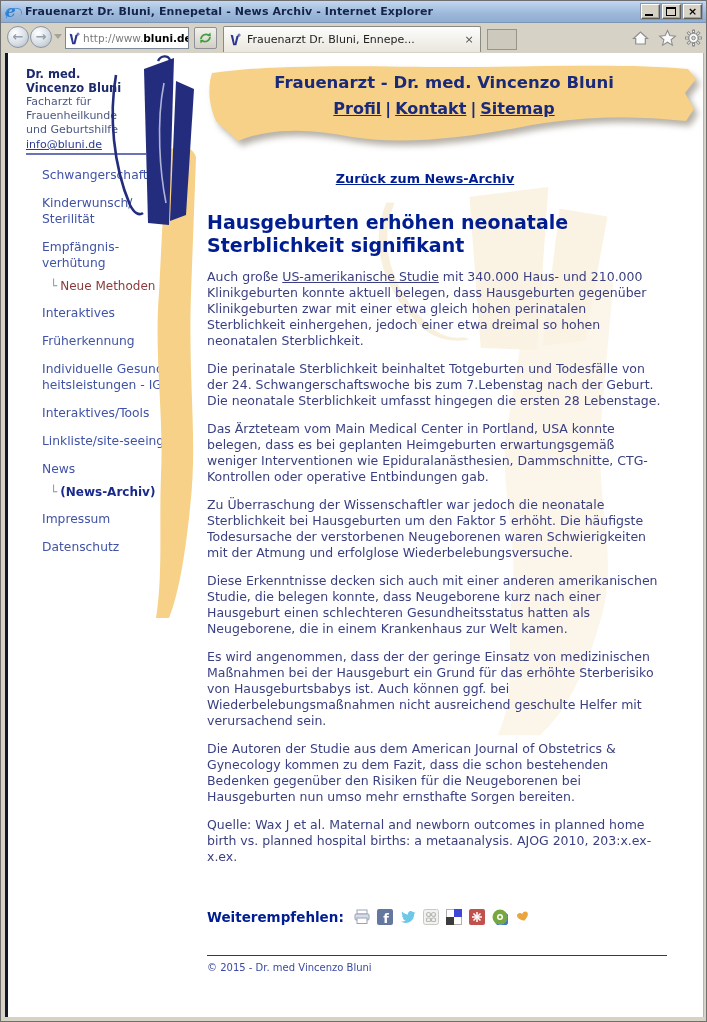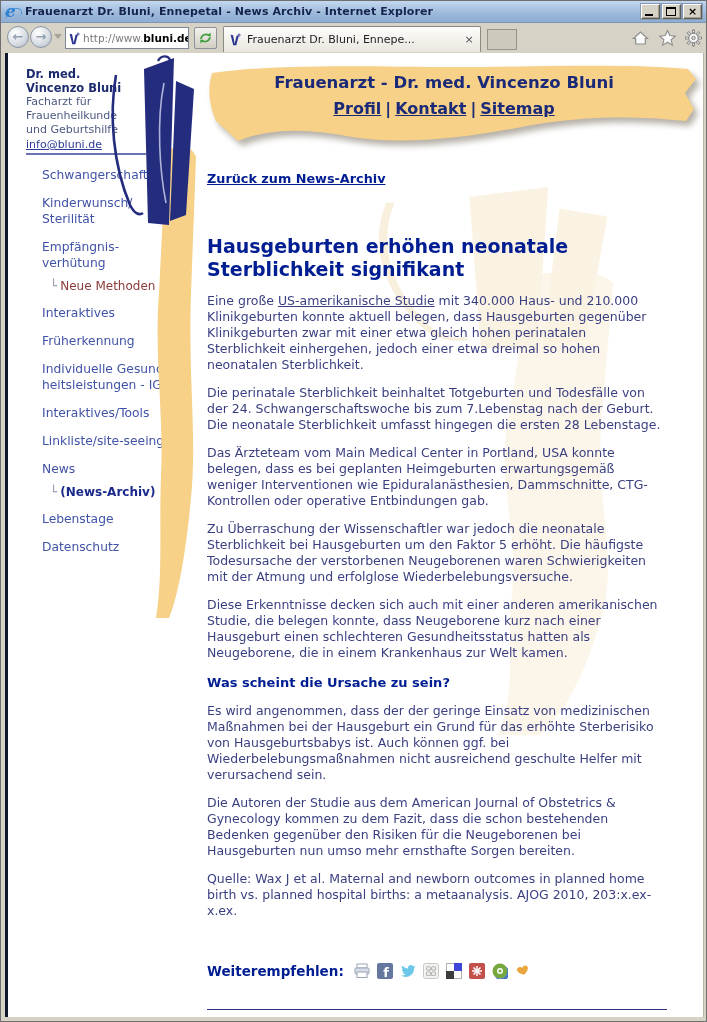--- a/index.html
+++ b/index.html
@@ -83,23 +83,23 @@
   .banner-links { position:absolute; left:0; top:40px; width:480px; text-align:center; font-size:16px;
     font-weight:bold; color:#1b2a78; }
   .banner-links a { color:#1b2a78; text-decoration:underline; cursor:pointer; }
   .banner-links .sep { text-decoration:none; margin:0 4px; cursor:default; }
 
   
   .watermark { position:absolute; left:360px; top:130px; width:310px; height:560px; opacity:.5; pointer-events:none; }
 
   
   .article { position:absolute; left:199px; top:118px; width:460px; color:#3a3f80; font-size:12.5px; line-height:16px; }
-  .backlink-row { text-align:left; padding-right:24px; }
+  .backlink-row { text-align:center; padding-right:24px; }
   .backlink { font-size:12.8px; font-weight:bold; color:#001d91; text-decoration:underline; cursor:pointer; }
-  h1.headline { margin-top:48px; font-size:19px; line-height:23px; color:#001d91; font-weight:bold; }
+  h1.headline { margin-top:24px; font-size:19px; line-height:23px; color:#001d91; font-weight:bold; }
   .article p { margin-top:12px; }
   .inline-link { text-decoration:underline; cursor:pointer; color:#3a3f80; }
   .subhead { margin-top:14px; font-size:13px; font-weight:bold; color:#001d91; }
 
   
   .share { margin-top:44px; display:flex; align-items:center; gap:7px; }
   .share-label { font-size:13.5px; font-weight:bold; color:#001d91; margin-right:3px; }
   .share .sico { width:16px; height:16px; cursor:pointer; }
   .foot-rule { margin-top:30px; border:none; border-top:1px solid #2a3580; width:100%; }
   .copyright { margin-top:4px; font-size:10px; color:#3a49a0; }
@@ -223,21 +223,21 @@
 verhütung</div>
       <div class="nav-sub"><span class="branch">└</span><span class="sub-red">Neue Methoden</span></div>
       <div class="nav-item">Interaktives</div>
       <div class="nav-item">Früherkennung</div>
       <div class="nav-item">Individuelle Gesund-
 heitsleistungen - IGEL</div>
       <div class="nav-item">Interaktives/Tools</div>
       <div class="nav-item">Linkliste/site-seeing</div>
       <div class="nav-item">News</div>
       <div class="nav-sub"><span class="branch">└</span><span class="sub-current">(News-Archiv)</span></div>
-      <div class="nav-item">Lebenstage</div>
+      <div class="nav-item">Impressum</div>
       <div class="nav-item">Datenschutz</div>
     </div>
 
     <svg class="logo-zone" viewBox="0 0 116 580">
       <path d="M60 100 C70 90 86 92 90 104 L85 240 C82 335 92 385 84 455 C78 515 70 548 63 565 L50 565 C57 522 53 472 55 422 C58 362 48 302 53 240 Z" fill="#f6d187"></path>
       <path d="M10 22 C3 62 7 112 24 152 C28 160 33 163 37 160" fill="none" stroke="#242c7e" stroke-width="2.6"></path>
       <path d="M38 16 L68 5 L63 172 L42 170 Z" fill="#242c7e"></path>
       <path d="M70 28 L88 36 L80 162 L64 168 Z" fill="#242c7e"></path>
       <path d="M52 8 C55 2 62 2 64 7 C66 11 62 13 58 11" fill="none" stroke="#242c7e" stroke-width="2.4"></path>
       <path d="M58 30 C50 70 54 120 60 150" fill="none" stroke="#aeb4d8" stroke-width="1.6"></path>
@@ -249,26 +249,25 @@
       </svg>
       <div class="banner-title">Frauenarzt - Dr. med. Vincenzo Bluni</div>
       <div class="banner-links">
         <a>Profil</a><span class="sep">|</span><a>Kontakt</a><span class="sep">|</span><a>Sitemap</a>
       </div>
     </div>
 
     <div class="article">
       <div class="backlink-row"><span class="backlink">Zurück zum News-Archiv</span></div>
       <h1 class="headline">Hausgeburten erhöhen neonatale Sterblichkeit signifikant</h1>
-      <p><span>Eine große </span><span class="inline-link">US-amerikanische Studie</span><span> mit 340.000 Haus- und 210.000 Klinikgeburten konnte aktuell belegen, dass Hausgeburten gegenüber Klinikgeburten zwar mit einer etwa gleich hohen perinatalen Sterblichkeit einhergehen, jedoch einer etwa dreimal so hohen neonatalen Sterblichkeit.</span></p>
+      <p><span>Auch große </span><span class="inline-link">US-amerikanische Studie</span><span> mit 340.000 Haus- und 210.000 Klinikgeburten konnte aktuell belegen, dass Hausgeburten gegenüber Klinikgeburten zwar mit einer etwa gleich hohen perinatalen Sterblichkeit einhergehen, jedoch einer etwa dreimal so hohen neonatalen Sterblichkeit.</span></p>
       <p>Die perinatale Sterblichkeit beinhaltet Totgeburten und Todesfälle von der 24. Schwangerschaftswoche bis zum 7.Lebenstag nach der Geburt. Die neonatale Sterblichkeit umfasst hingegen die ersten 28 Lebenstage.</p>
       <p>Das Ärzteteam vom Main Medical Center in Portland, USA konnte belegen, dass es bei geplanten  Heimgeburten erwartungsgemäß weniger Interventionen wie Epiduralanästhesien, Dammschnitte, CTG-Kontrollen oder operative Entbindungen gab.</p>
       <p>Zu Überraschung der Wissenschaftler war jedoch die neonatale Sterblichkeit bei Hausgeburten um den Faktor 5 erhöht. Die häufigste Todesursache der verstorbenen Neugeborenen waren Schwierigkeiten mit der Atmung und erfolglose Wiederbelebungsversuche.</p>
       <p>Diese Erkenntnisse decken sich auch mit einer anderen amerikanischen Studie, die belegen konnte, dass Neugeborene kurz nach einer Hausgeburt einen schlechteren Gesundheitsstatus hatten als Neugeborene, die in einem Krankenhaus zur Welt kamen.</p>
-      <div class="subhead">Was scheint die Ursache zu sein?</div>
       <p>Es wird angenommen, dass der der geringe Einsatz von medizinischen Maßnahmen bei der Hausgeburt ein Grund für das erhöhte Sterberisiko von Hausgeburtsbabys ist. Auch können ggf. bei Wiederbelebungsmaßnahmen nicht ausreichend geschulte Helfer mit verursachend sein.</p>
       <p>Die Autoren der Studie aus dem American Journal of Obstetrics &amp; Gynecology kommen zu dem Fazit, dass die schon bestehenden Bedenken gegenüber den Risiken für die Neugeborenen bei Hausgeburten nun umso mehr ernsthafte Sorgen bereiten.</p>
       <p>Quelle: Wax J et al. Maternal and newborn outcomes in planned home birth vs. planned hospital births: a metaanalysis. AJOG 2010, 203:x.ex-x.ex.</p>
 
       <div class="share">
         <span class="share-label">Weiterempfehlen:</span>
         <svg class="sico" viewBox="0 0 16 16">
           <rect x="3" y="1" width="10" height="4" fill="#fff" stroke="#9aa4b5"></rect>
           <rect x="1" y="5" width="14" height="6" rx="1" fill="#d7dde8" stroke="#9aa4b5"></rect>
           <rect x="3" y="9" width="10" height="5.5" fill="#fff" stroke="#9aa4b5"></rect>

